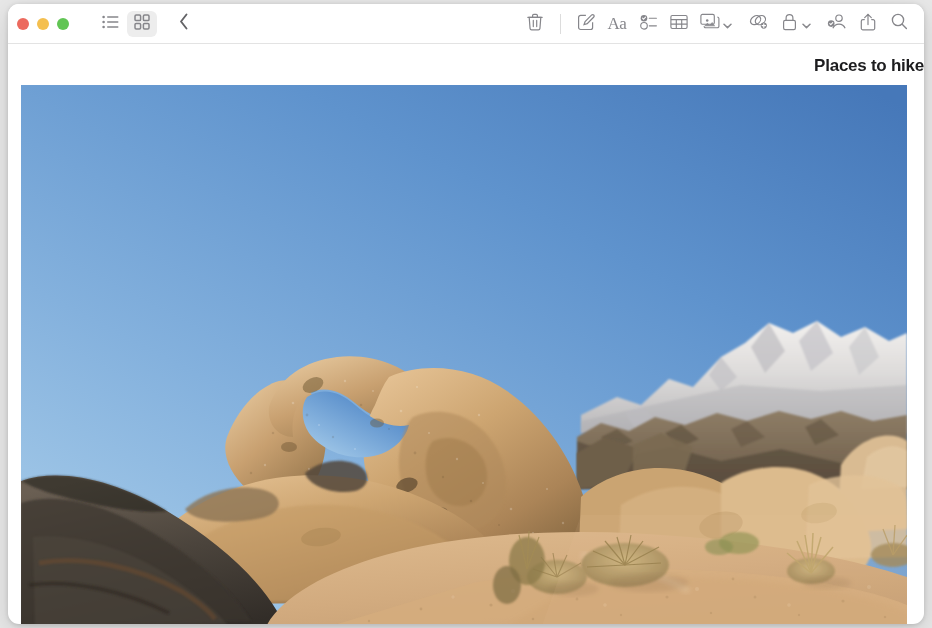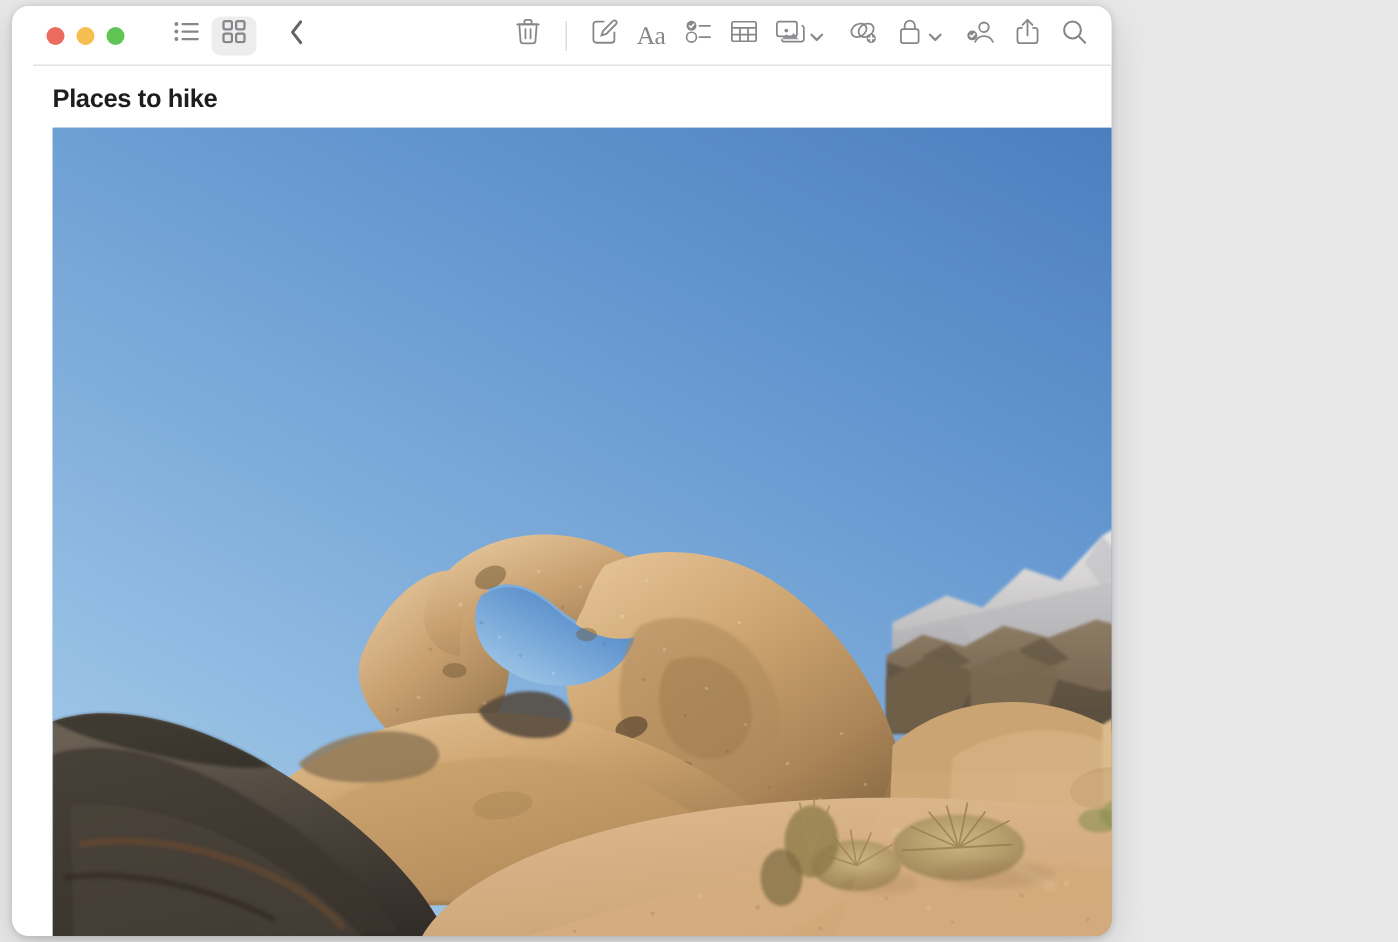--- a/index.html
+++ b/index.html
@@ -10,27 +10,26 @@
     background: #e8e8e8;
     font-family: "Liberation Sans", sans-serif;
     overflow: hidden;
   }
 
   
   .window {
     position: absolute;
     left: 8px;
     top: 4px;
-    width: 733px;
+    width: 916px;
     height: 620px;
     background: #ffffff;
     border-radius: 11px 11px 11px 11px;
     box-shadow: 0 1px 5px rgba(0,0,0,0.16), 0 8px 28px rgba(0,0,0,0.13);
     overflow: hidden;
-    padding-left: 14px;
   }
 
   
   .toolbar {
     position: relative;
     height: 40px;
     background: #ffffff;
     border-bottom: 1px solid #e3e3e3;
     display: flex;
     align-items: center;
@@ -99,20 +98,21 @@
     position: relative;
   }
 
   .note-title {
     font-size: 17px;
     font-weight: bold;
     color: #1d1d1f;
     letter-spacing: -0.25px;
     padding-left: 13px;
     margin-bottom: 9px;
+    text-align: right;
   }
 
   .attachment {
     margin-left: 13px;
     width: 886px;
     height: 544px;
     overflow: hidden;
     background: #8fb4da;
   }
   .attachment svg { display: block; }

